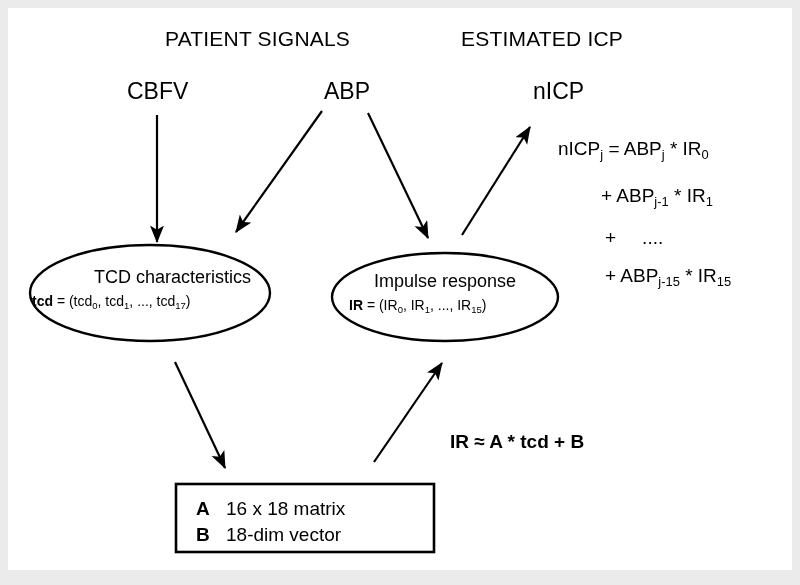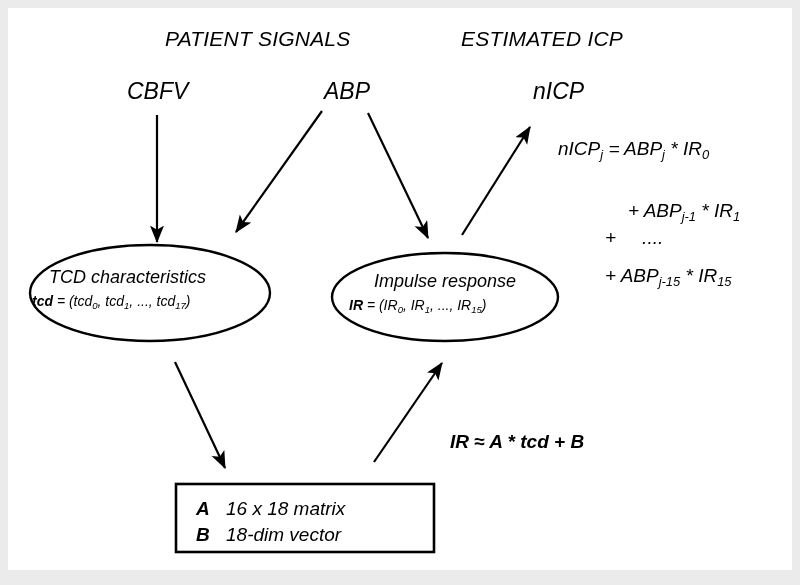--- a/index.html
+++ b/index.html
@@ -7,21 +7,20 @@
     padding: 0;
     background: #ebebeb;
   }
   #page {
     position: relative;
     width: 800px;
     height: 585px;
     background: #ebebeb;
     overflow: hidden;
     font-family: "Liberation Sans", sans-serif;
-    font-style: italic;
   }
   #canvas {
     position: absolute;
     left: 8px;
     top: 8px;
     width: 784px;
     height: 562px;
     background: #ffffff;
   }
   #svg-layer {
@@ -103,31 +102,31 @@
   <div class="txt hdr" style="left:165px; top:28px;">PATIENT SIGNALS</div>
 
   <div class="txt hdr" style="left:461px; top:28px;">ESTIMATED  ICP</div>
 
   <div class="txt sig" style="left:127px; top:80px;">CBFV</div>
 
   <div class="txt sig" style="left:324px; top:80px;">ABP</div>
 
   <div class="txt sig" style="left:533px; top:80px;">nICP</div>
 
-  <div class="txt ell-line1" style="left:49px; top:268px; width:202px; text-align:left;">TCD characteristics</div>
+  <div class="txt ell-line1" style="left:49px; top:268px; width:202px; text-align:right;">TCD characteristics</div>
 
   <div class="txt ell-line2" style="left:32px; top:294px;"><span class="b">tcd</span><span> = (tcd</span><sub>0</sub><span>, tcd</span><sub>1</sub><span>, ..., tcd</span><sub>17</sub><span>)</span></div>
 
   <div class="txt ell-line1" style="left:353px; top:272px; width:184px; text-align:center;">Impulse response</div>
 
   <div class="txt ell-line2" style="left:349px; top:298px;text-align:right;"><span class="b">IR</span><span> = (IR</span><sub>0</sub><span>, IR</span><sub>1</sub><span>, ..., IR</span><sub>15</sub><span>)</span></div>
 
   <div class="txt eqline" style="left:558px; top:133px;margin-top:6px;"><span>nICP</span><sub>j</sub><span> =  ABP</span><sub>j</sub><span> * IR</span><sub>0</sub></div>
 
-  <div class="txt eqline" style="left:628px; top:186px;margin-top:15px;"><span>+  ABP</span><sub>j-1</sub><span> * IR</span><sub>1</sub></div>
+  <div class="txt eqline" style="left:601px; top:186px;"><span>+  ABP</span><sub>j-1</sub><span> * IR</span><sub>1</sub></div>
 
   <div class="txt eqline" style="left:605px; top:228px;"><span>+</span><span style="display:inline-block; width:26px;"></span><span>....</span></div>
 
   <div class="txt eqline" style="left:605px; top:266px;"><span>+  ABP</span><sub>j-15</sub><span> * IR</span><sub>15</sub></div>
 
   <div class="txt formula" style="left:450px; top:390px;margin-top:42px;">IR  ≈  A * tcd  +  B</div>
 
   <div class="txt boxline b" style="left:196px; top:499px;">A</div>
   <div class="txt boxline" style="left:226px; top:499px;">16 x 18 matrix</div>
 

